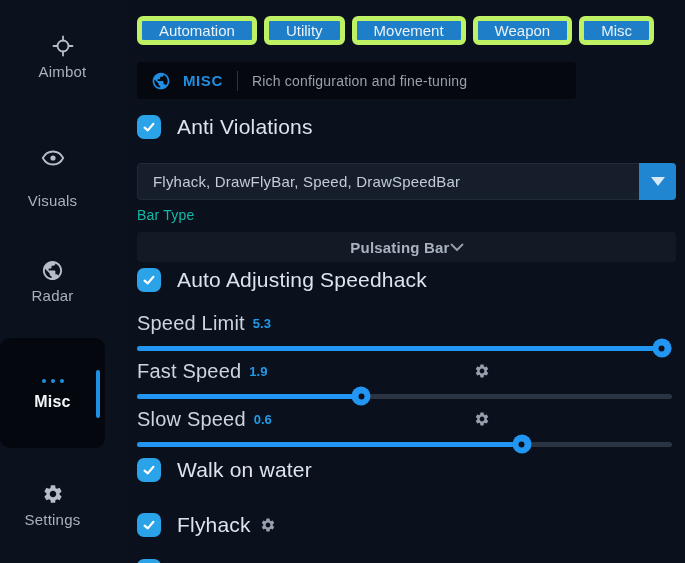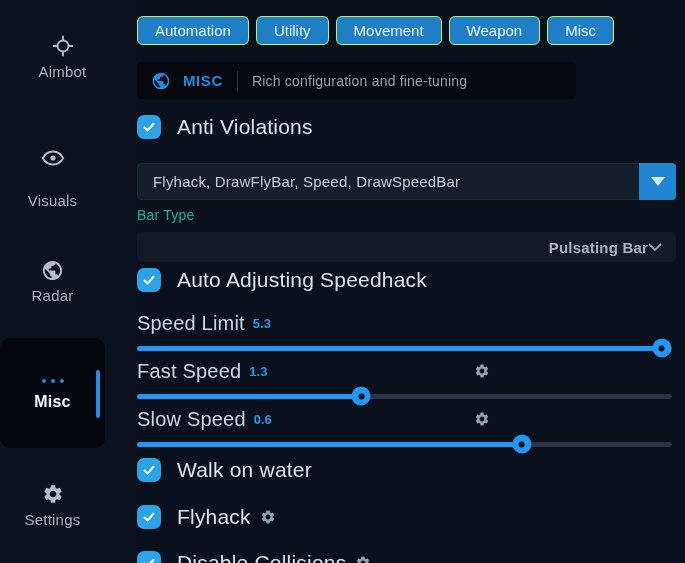--- a/index.html
+++ b/index.html
@@ -22,45 +22,45 @@
   .nav-misc{top:338px;height:110px;width:105px;background:#04070d;border-radius:10px;justify-content:center;gap:7px;}
   .nav-misc .nav-label{color:#f2f6fa;font-weight:bold;font-size:16px;}
   .misc-dots{display:flex;gap:5px;align-items:center;height:10px;}
   .misc-dots i{width:4px;height:4px;border-radius:50%;background:#1f8fe5;display:block;}
   .misc-indicator{position:absolute;right:5px;top:32px;width:4px;height:48px;border-radius:2px;background:#1f8fe5;}
   
   .main{position:absolute;left:130px;top:0;width:555px;height:563px;padding:16px 9px 0 7px;}
   .tabs{display:flex;gap:7px;height:29px;margin-bottom:17px;}
   .tab{height:29px;padding:0 17px;border-radius:6px;background:#1e7fc8;color:#eaf2f8;
        font-size:15px;display:flex;align-items:center;justify-content:center;cursor:pointer;
-       border:1px solid #bef264;}
+       border:5px solid #bef264;}
   .section-header{width:439px;height:37px;background:#05080f;border-radius:4px;
        display:flex;align-items:center;padding:0 14px;margin-bottom:16px;}
   .section-title{color:#1f8ee3;font-weight:bold;font-size:15px;letter-spacing:.6px;margin-left:12px;}
   .header-divider{width:1px;height:20px;background:#2a3340;margin:0 14px;}
   .section-subtitle{color:#98a1ab;font-size:14px;letter-spacing:.2px;}
   
   .check-row{display:flex;align-items:center;height:24px;}
   .checkbox{width:24px;height:24px;border-radius:7px;background:#2ba3e8;display:flex;align-items:center;justify-content:center;cursor:pointer;flex:0 0 auto;}
   .check-label{margin-left:16px;font-size:21px;color:#dde4eb;letter-spacing:.2px;}
   .row-anti{margin-bottom:24px;}
   .row-auto{margin-bottom:23px;}
-  .row-walk{margin-bottom:23px;}
+  .row-walk{margin-bottom:31px;}
   .row-flyhack{margin-bottom:22px;}
   .inline-gear{margin-left:9px;display:flex;align-items:center;cursor:pointer;}
   
   .multiselect{position:relative;height:37px;background:#161e2b;border:1px solid #202a3a;border-radius:4px;
       display:flex;align-items:center;margin-bottom:7px;cursor:pointer;}
   .multiselect-value{padding-left:15px;font-size:15px;color:#c3ccd6;letter-spacing:.2px;}
   .multiselect-button{position:absolute;right:-1px;top:-1px;width:37px;height:37px;background:#2086d2;
       border-radius:0 4px 4px 0;display:flex;align-items:center;justify-content:center;cursor:pointer;}
   .arrow-down{width:0;height:0;border-left:7px solid transparent;border-right:7px solid transparent;border-top:9px solid #d8e8f5;}
   .field-label{height:16px;font-size:14px;color:#14b8a6;margin-bottom:9px;letter-spacing:.2px;}
   .select{height:30px;background:#131a26;border-radius:4px;display:flex;align-items:center;
-      justify-content:flex-end;padding:0 14px 0 15px;margin-bottom:6px;cursor:pointer;}
+      justify-content:center;padding:0 14px 0 15px;margin-bottom:6px;cursor:pointer;}
   .select-value{font-size:15px;font-weight:bold;color:#a9b3c0;letter-spacing:.2px;}
   
   .slider-label-row{position:relative;height:16px;display:flex;align-items:center;}
   .slider-name{font-size:20px;color:#cdd5de;letter-spacing:.2px;}
   .slider-value{font-size:13px;font-weight:bold;color:#219be8;margin-left:8px;}
   .label-gear{position:absolute;left:337px;top:0;display:flex;align-items:center;height:16px;cursor:pointer;}
   .slider{position:relative;height:18px;margin:8px 0 6px 0;cursor:pointer;}
   .slider-track{position:absolute;left:0;right:4px;top:7px;height:5px;border-radius:3px;background:#2b3442;}
   .slider-fill{position:absolute;left:0;top:7px;height:5px;border-radius:3px;background:#2196f3;}
   .slider-handle{position:absolute;top:9px;width:19px;height:19px;border-radius:50%;background:#2196f3;
@@ -209,21 +209,21 @@
       <span class="slider-value">5.3</span>
     </div>
     <div class="slider">
       <span class="slider-track"></span>
       <span class="slider-fill" style="width: 97.4%;"></span>
       <span class="slider-handle" style="left: 97.4%;"></span>
     </div>
 
     <div class="slider-label-row">
       <span class="slider-name">Fast Speed</span>
-      <span class="slider-value">1.3</span>
+      <span class="slider-value">1.9</span>
       <span class="label-gear">
         <svg width="16" height="16" fill="#97a1ae">
             <use href="#sym-gear"></use>
           </svg>
       </span>
     </div>
     <div class="slider">
       <span class="slider-track"></span>
       <span class="slider-fill" style="width: 41.6%;"></span>
       <span class="slider-handle" style="left: 41.6%;"></span>

